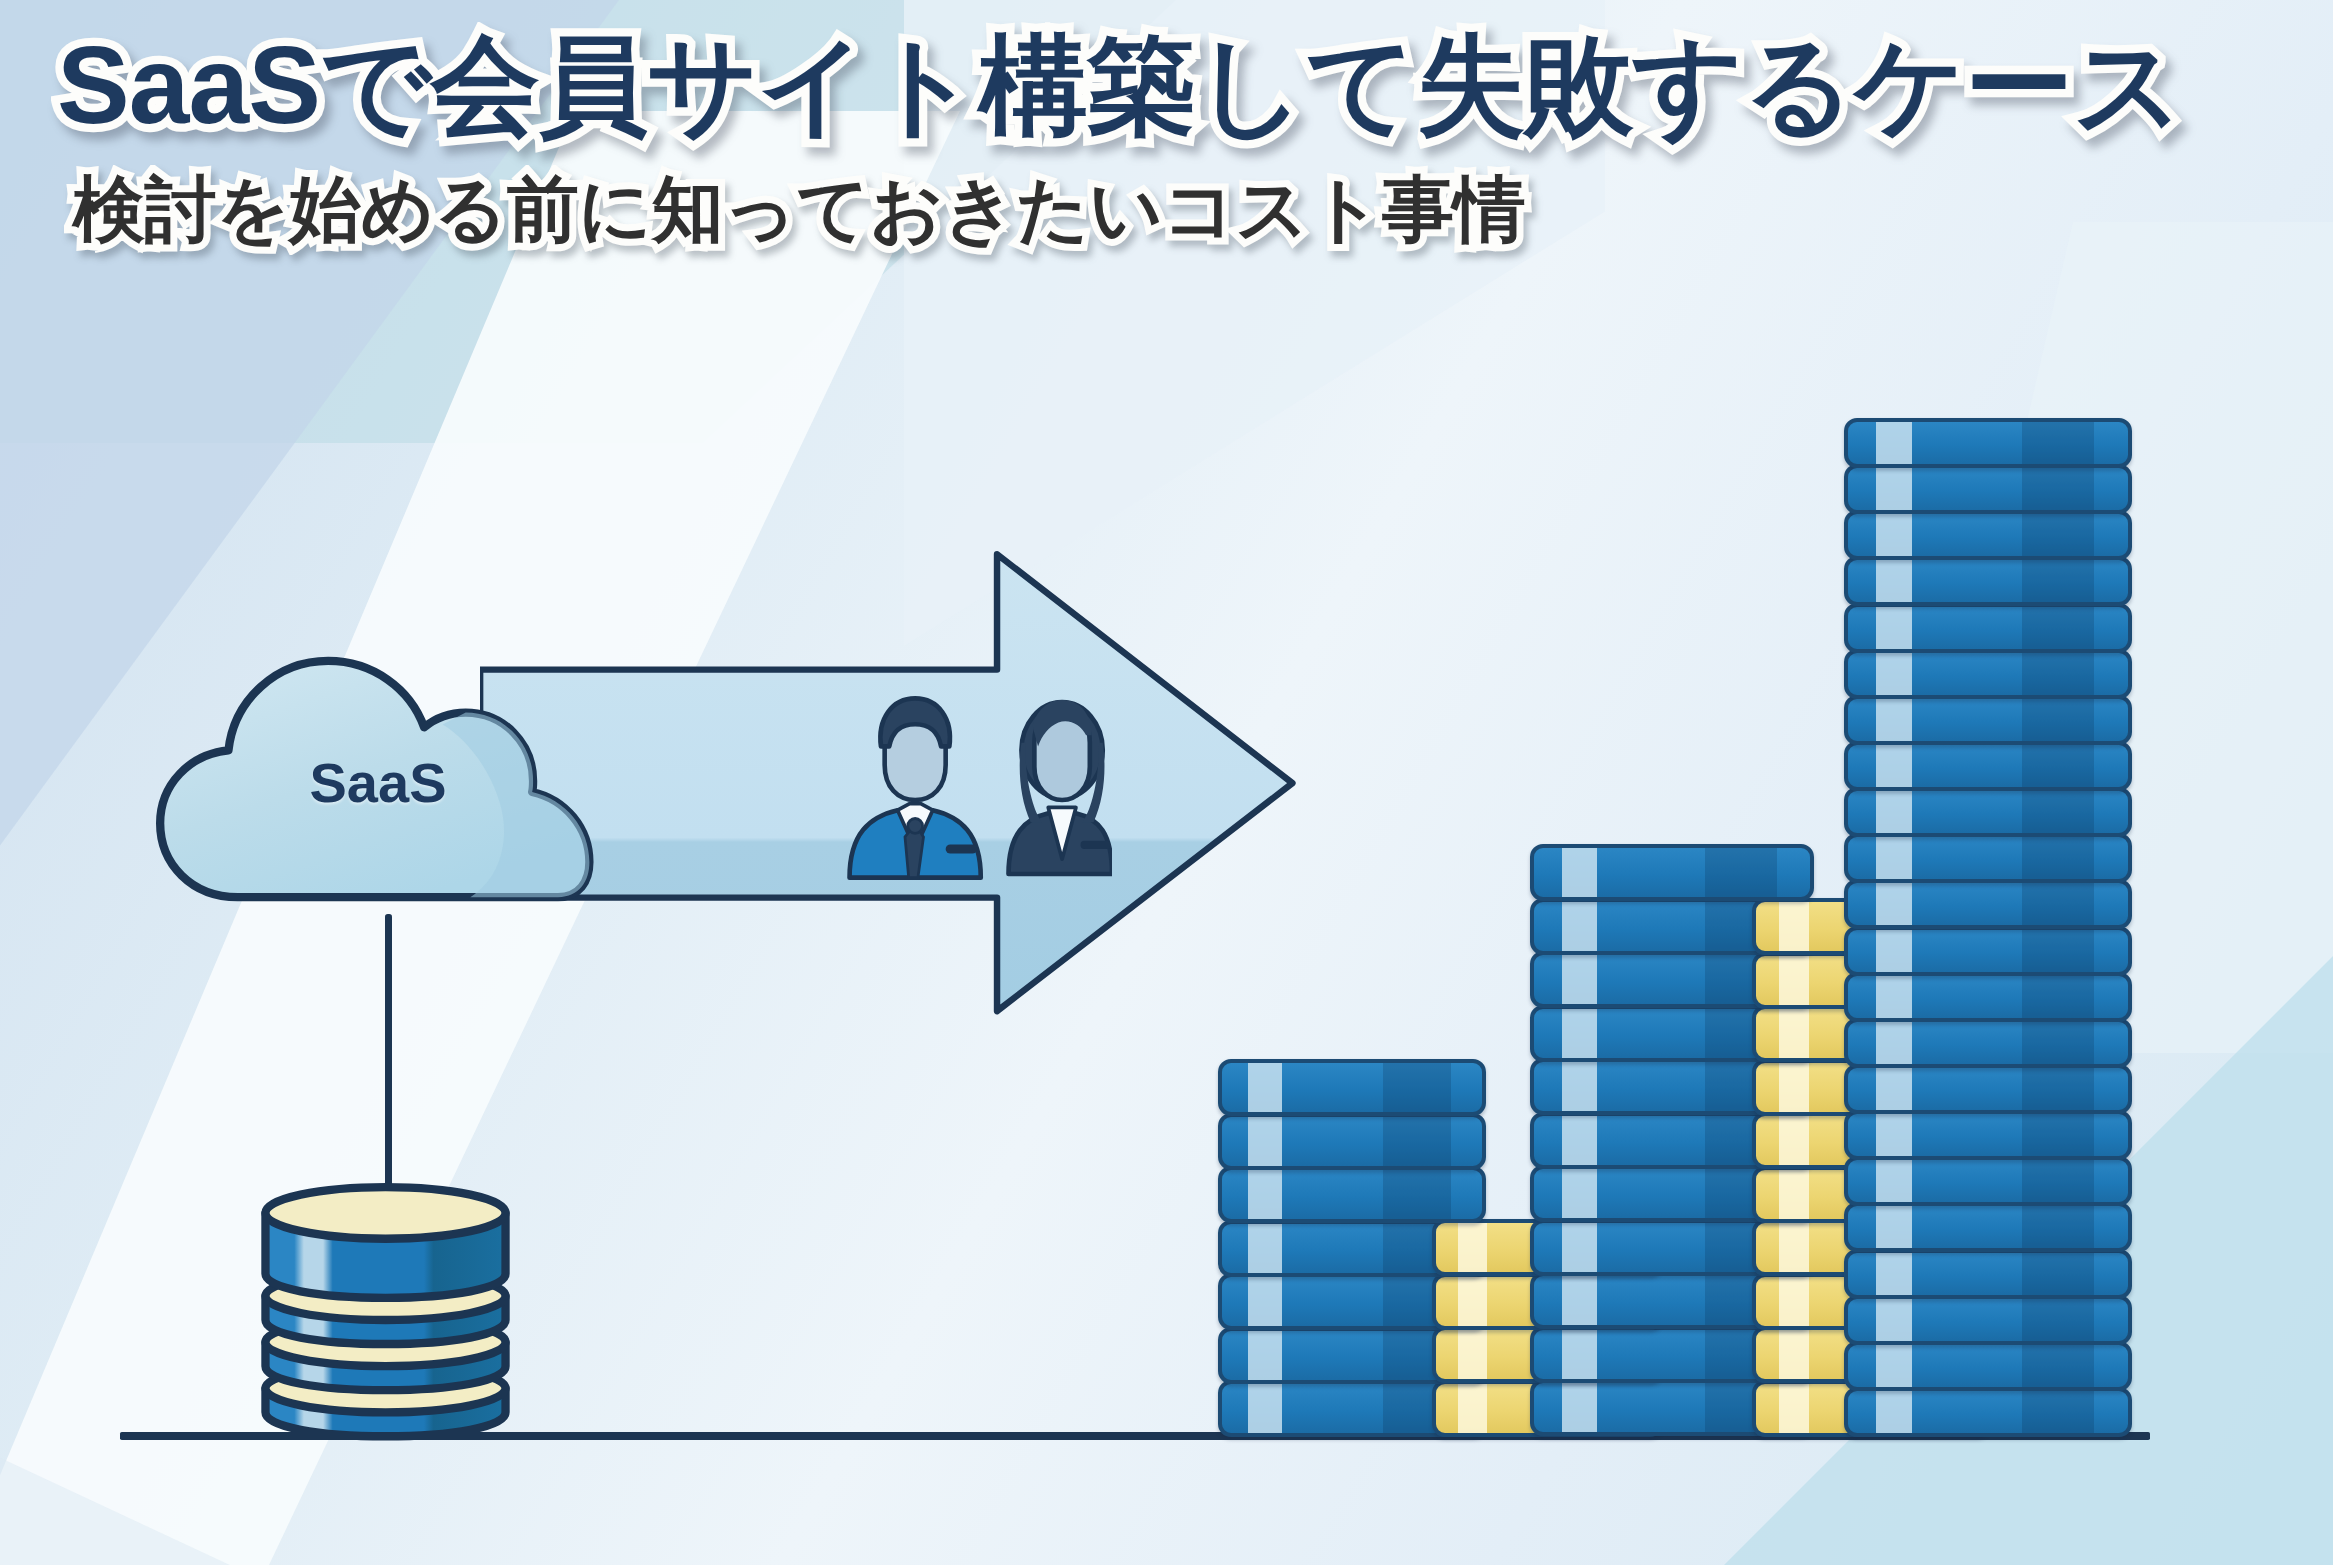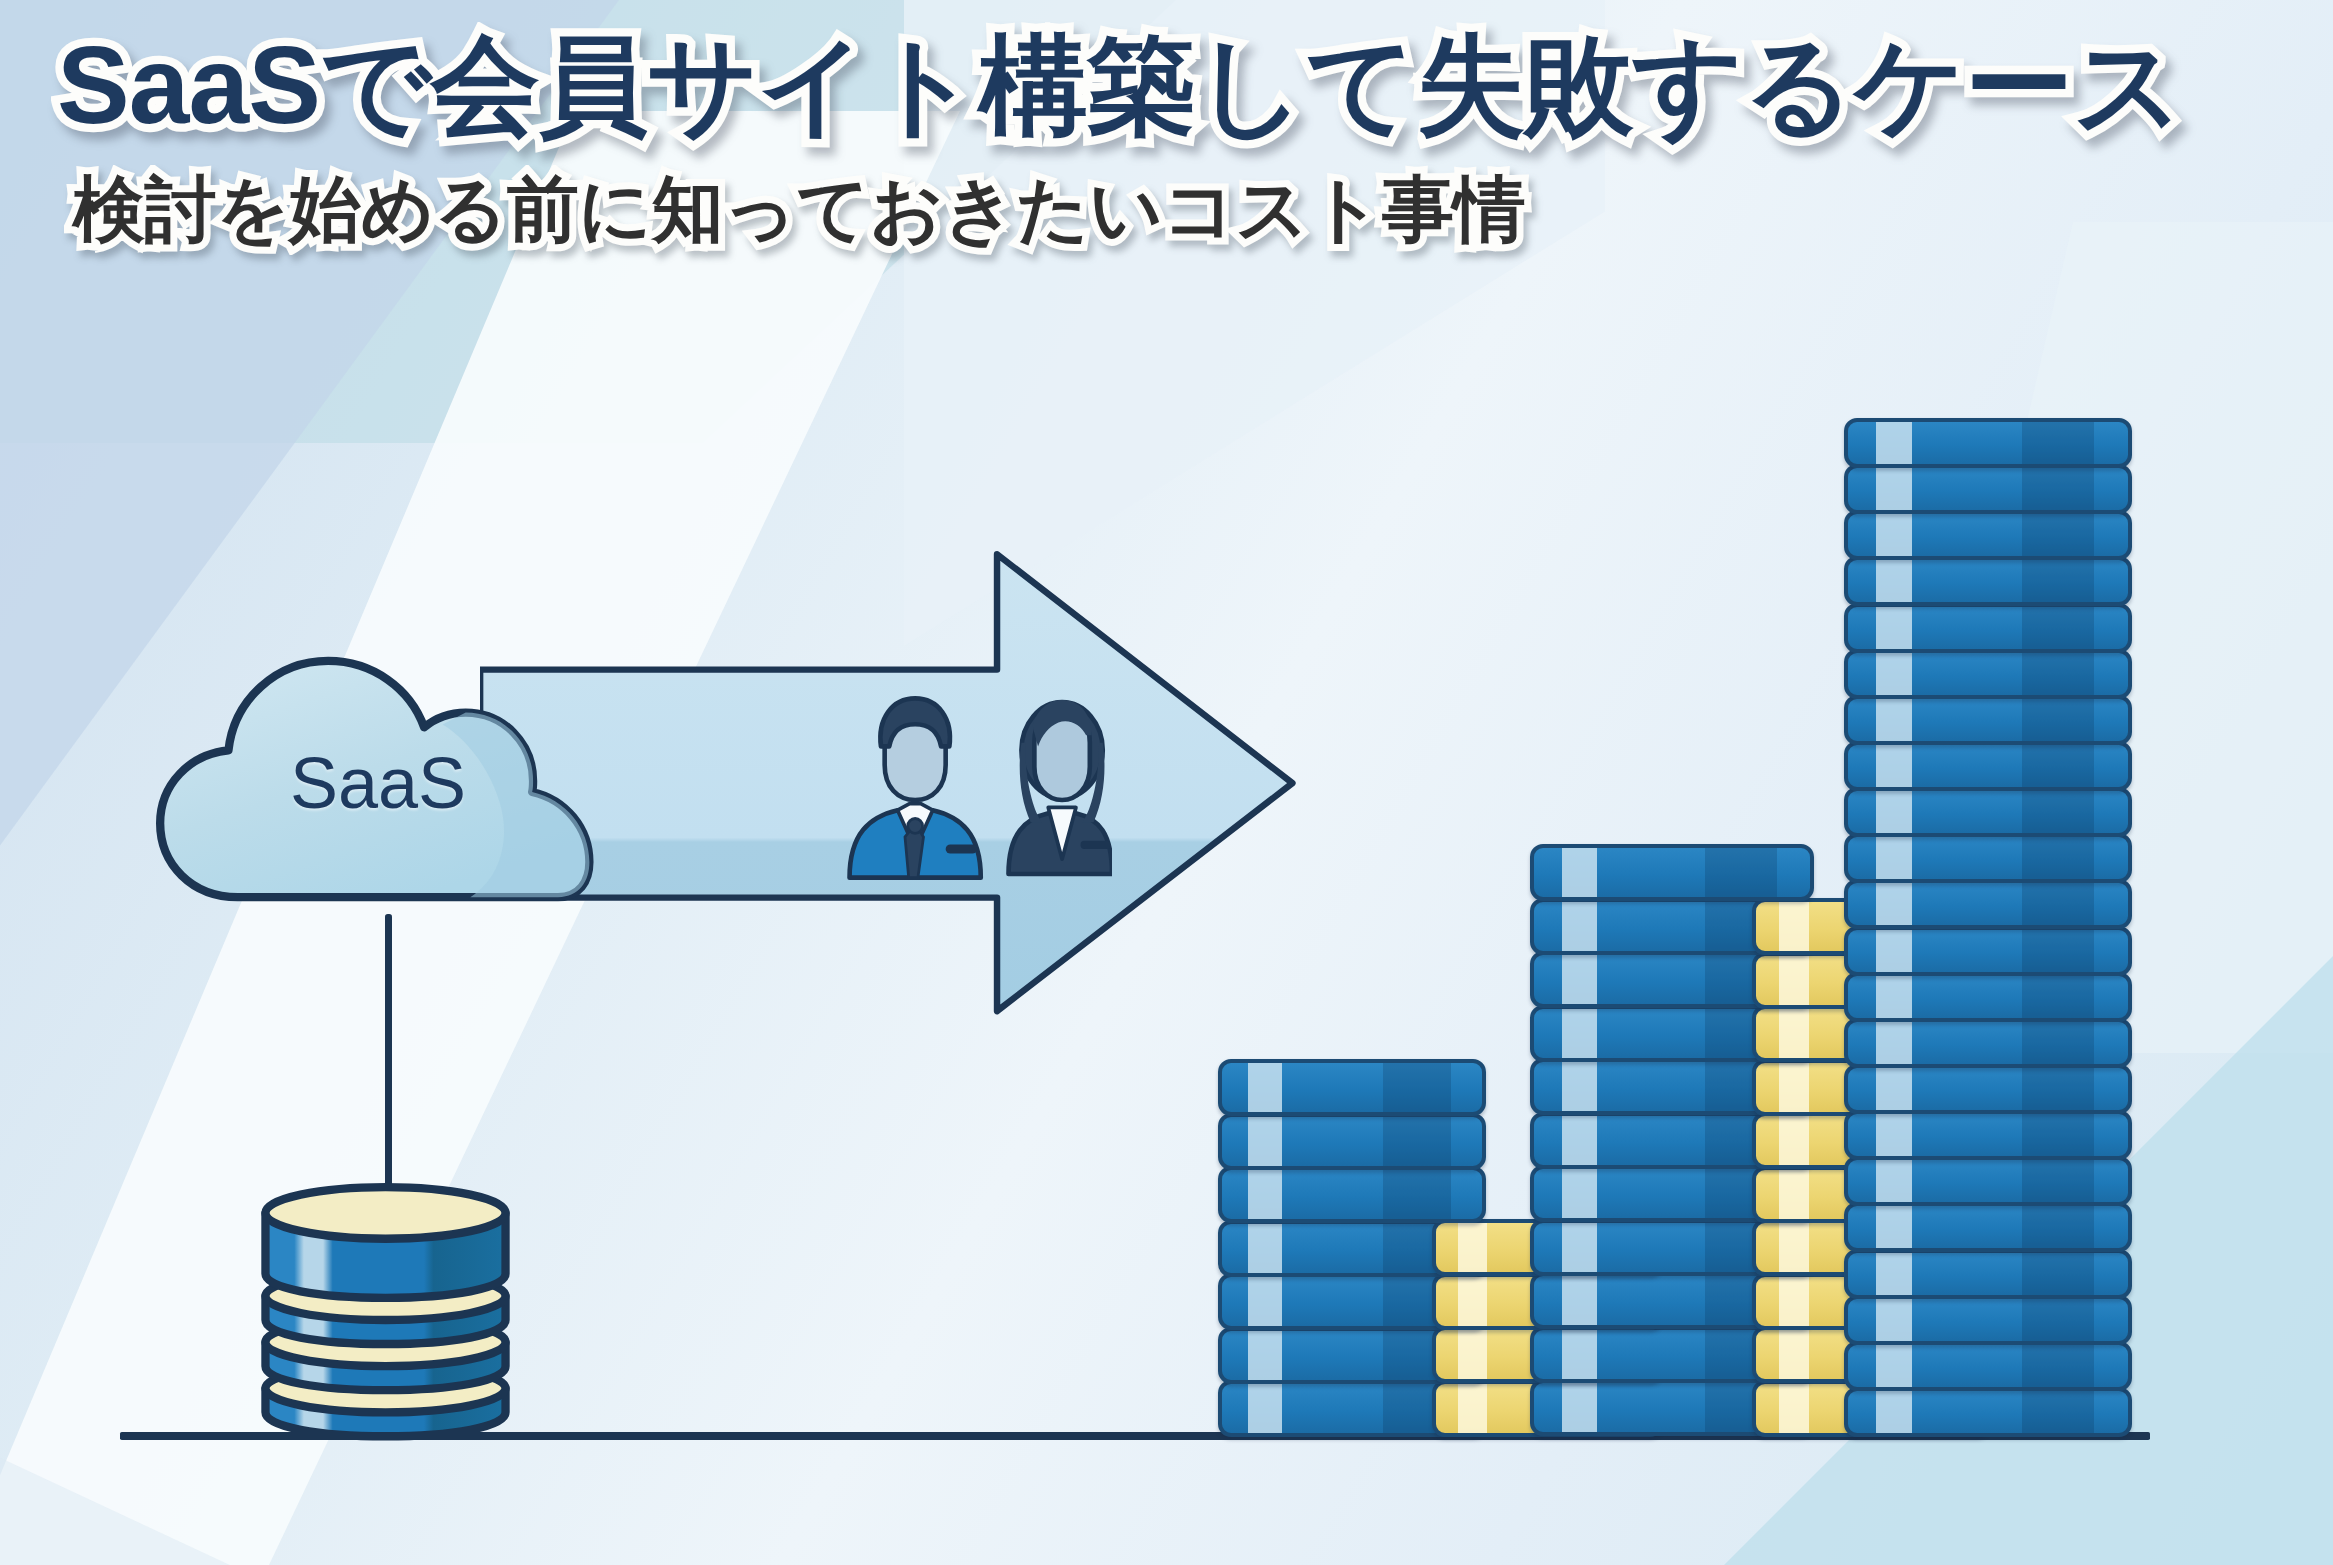--- a/index.html
+++ b/index.html
@@ -61,21 +61,21 @@
     font-size:68px;font-weight:bold;color:#1c3f63;
     white-space:nowrap;letter-spacing:-0.9px;
     text-shadow:0 0 14.8px rgba(255,255,255,.95),0 0 24px rgba(255,255,255,.8);
   }
 
   
   .cloud-box{position:absolute;left:138px;top:609px;width:480px;height:305px;}
   .cloud-label{
     position:absolute;left:0;top:0;width:480px;height:305px;
     display:flex;align-items:center;justify-content:center;
-    font-size:72px;font-weight:normal;color:#1e3a5f;
+    font-size:56px;font-weight:bold;color:#1e3a5f;
     padding-top:42px;box-sizing:border-box;
     text-shadow:0 1.8px 2.8px rgba(255,255,255,.5);
   }
   .conn-line{position:absolute;left:385px;top:914px;width:6.5px;height:277px;
     background:#1c3552;border-radius:2.8px;}
 
   
   .arrow-box{position:absolute;left:480px;top:545px;width:831px;height:480px;}
 
   

